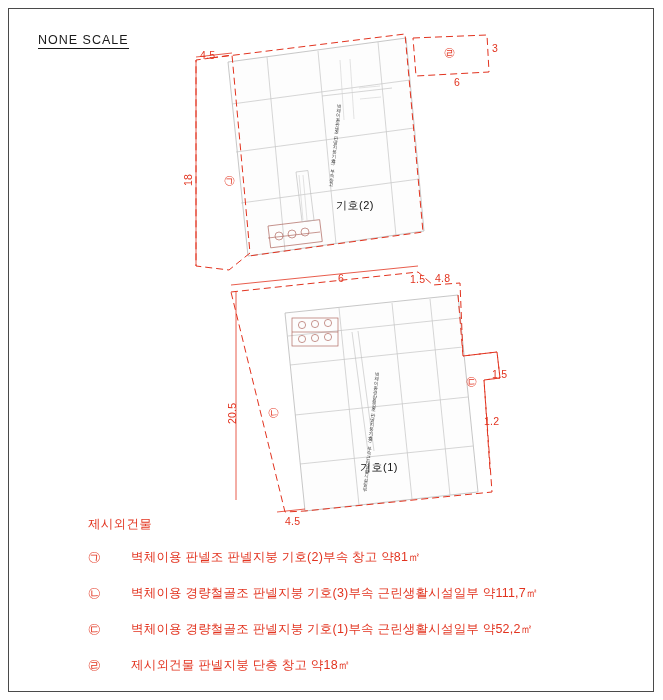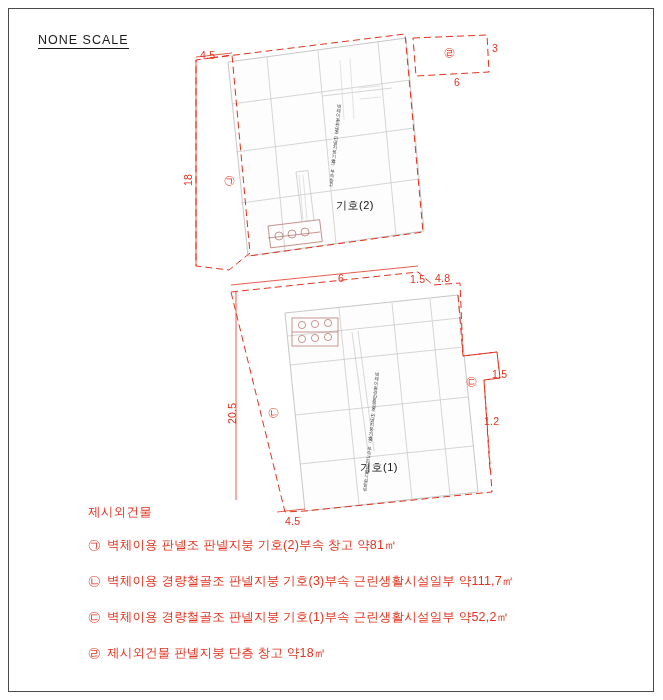--- a/index.html
+++ b/index.html
@@ -46,21 +46,21 @@
     left: 0;
     top: 0;
     width: 663px;
     height: 700px;
     pointer-events: none;
   }
   
   .legend {
     position: absolute;
     left: 88px;
-    top: 504px;
+    top: 516px;
     width: 520px;
     color: #e2331f;
   }
   .legend-title {
     font-size: 12.5px;
     color: #e2331f;
     margin-bottom: 16px;
     letter-spacing: 0.3px;
   }
   .legend-row {
@@ -72,20 +72,21 @@
     letter-spacing: 0.2px;
   }
   .legend-mark {
     width: 19px;
     flex: 0 0 19px;
     text-align: left;
     font-size: 12.5px;
   }
   .legend-text {
     flex: 1 1 auto;
+    margin-left: 24px;
   }
   
   .dim {
     position: absolute;
     color: #e2331f;
     font-size: 10.5px;
     white-space: nowrap;
     letter-spacing: 0.2px;
   }
   .dim.vert {

